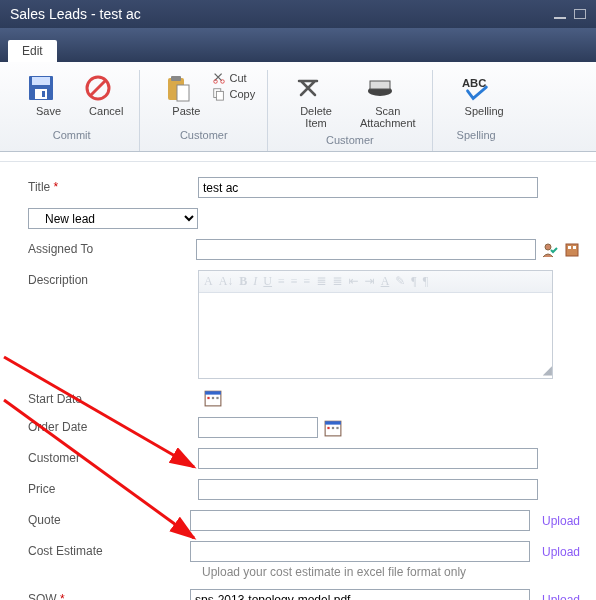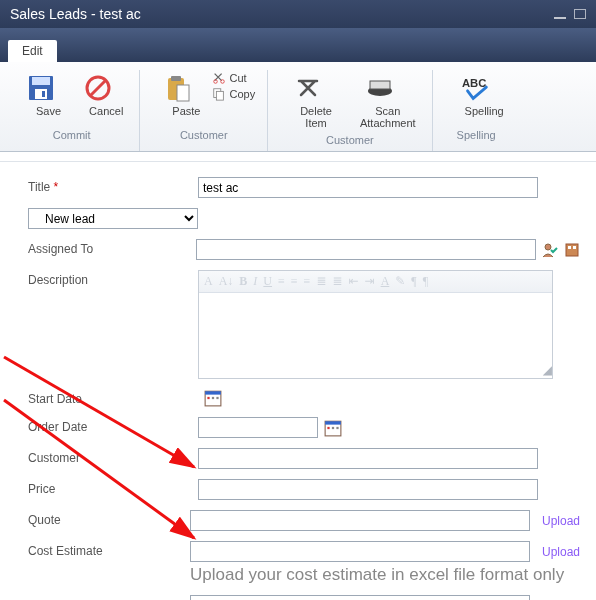--- a/index.html
+++ b/index.html
@@ -22,21 +22,21 @@
 .small-col svg { width: 14px; height: 14px; margin-right: 3px; }
 .breadcrumb-region { border-bottom: 1px solid #dfe4ea; height: 10px; }
 .form { padding: 10px 16px 20px 28px; position: relative; }
 .row { display: flex; align-items: flex-start; padding: 5px 0; }
 .row .label { width: 170px; padding-top: 3px; color: #555; }
 .row .req { color: #c00; }
 .row .field { flex: 1; display: flex; align-items: center; }
 .row .field input[type=text] { width: 340px; border: 1px solid #9da8b5; padding: 2px 4px; font-size: 12px; height: 21px; }
 .row .field input.short { width: 120px; }
 .row .field select { width: 170px; border: 1px solid #9da8b5; padding: 1px 12px; font-size: 12px; height: 21px; background: #fff; }
-.row .hint { color: #888; font-size: 17px; margin-top: 3px; }
+.row .hint { color: #888; font-size: 12px; margin-top: 3px; margin-left: 12px; }
 .rte { border: 1px solid #c7ced7; width: 355px; }
 .rte-toolbar { background: linear-gradient(#f7f9fb, #eef1f5); border-bottom: 1px solid #dbe1e9; padding: 3px 5px; color: #b5bdc8; font-family: Georgia, serif; font-size: 12px; display: flex; flex-wrap: wrap; gap: 6px; align-items: center; }
 .rte-toolbar span { opacity: 0.55; cursor: pointer; }
 .rte-body { height: 70px; padding: 4px; font-size: 12px; color: #444; outline: none; position: relative; }
 .rte-corner { text-align: right; padding: 0 2px 1px 0; color: #b0b7c0; font-size: 12px; letter-spacing: -2px; }
 .cal-ico { width: 18px; height: 18px; margin-left: 6px; cursor: pointer; }
 .upload-link { color: #8b5cf6; margin-left: 12px; cursor: pointer; }
 .picker-ico { width: 16px; height: 16px; margin-left: 6px; cursor: pointer; }
 .arrow { position: absolute; pointer-events: none; }
 </style>

